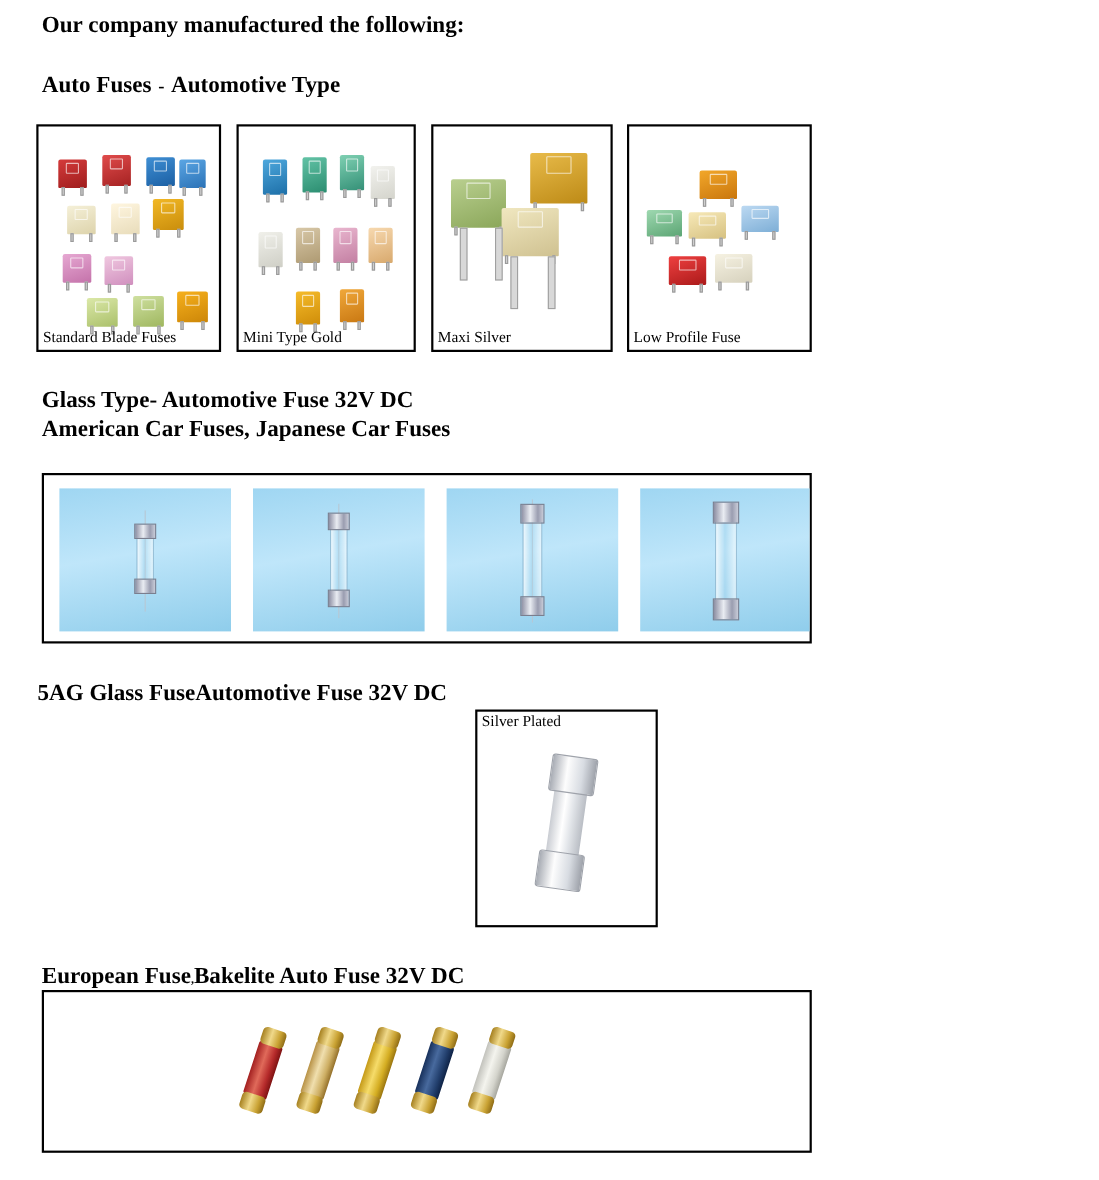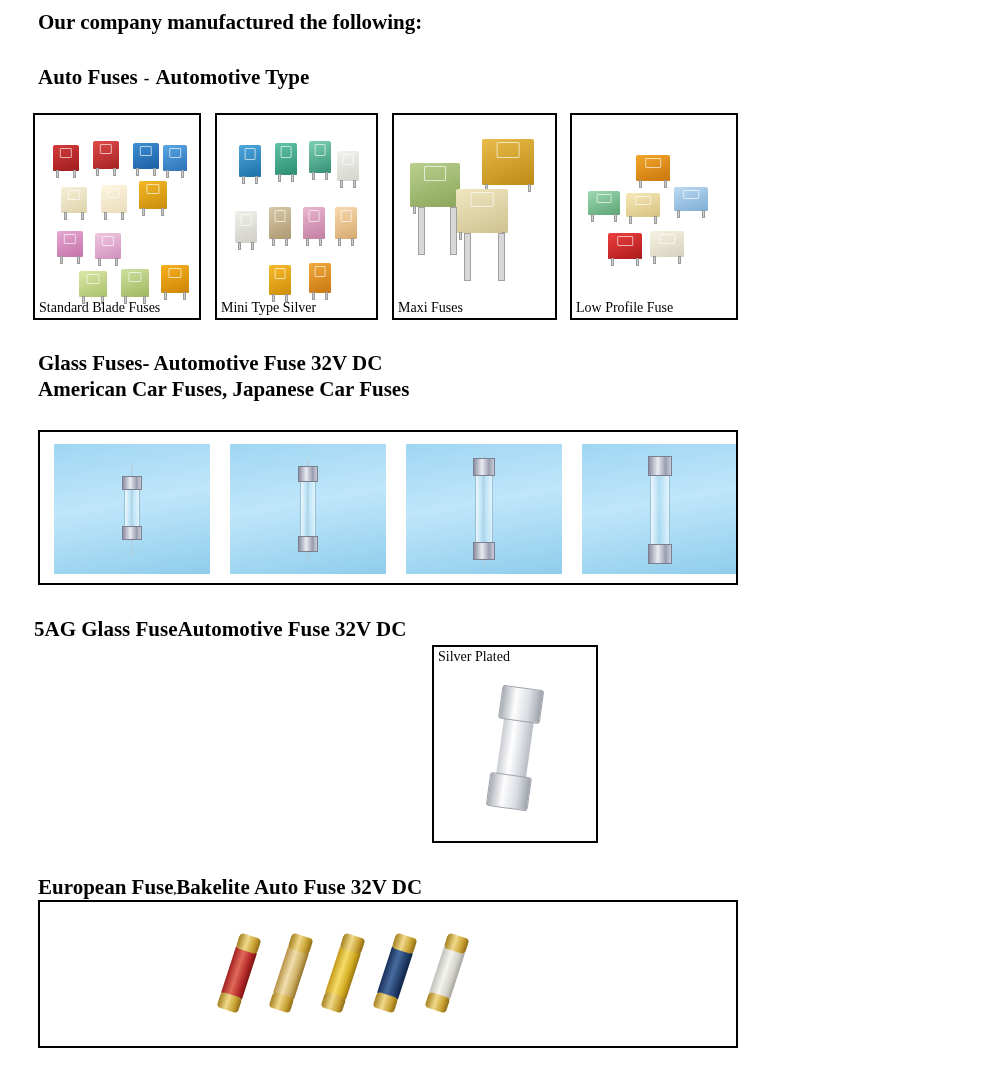--- a/index.html
+++ b/index.html
@@ -328,40 +328,40 @@
       <div class="blade" style="left:118px; top:92px; width:22px; height:32px; background:linear-gradient(160deg,#f7d9b0,#d8a96d);">
           <span class="notch"></span>
         </div>
       <div class="blade" style="left:52px;  top:150px; width:22px; height:30px; background:linear-gradient(160deg,#f5bb2a,#cf8d09);">
           <span class="notch"></span>
         </div>
       <div class="blade" style="left:92px;  top:148px; width:22px; height:30px; background:linear-gradient(160deg,#f0a83a,#c97812);">
           <span class="notch"></span>
         </div>
     </div>
-    <div class="caption">Mini Type Silver</div>
+    <div class="caption">Mini Type Gold</div>
   </div>
 
   <div class="framed" id="box-maxi">
     <div class="fuse-art">
       <div class="blade" style="left:88px; top:24px; width:52px; height:46px; background:linear-gradient(160deg,#e8bb4a,#bd8a16);">
           <span class="notch"></span>
         </div>
       <div class="blade" style="left:16px; top:48px; width:50px; height:44px; background:linear-gradient(160deg,#b9cf8f,#8aa659);">
           <span class="notch"></span>
         </div>
       <div class="blade" style="left:62px; top:74px; width:52px; height:44px; background:linear-gradient(160deg,#f0e7c0,#cfc190);">
           <span class="notch"></span>
         </div>
       <div style="position:absolute;left:24px;top:92px;width:5px;height:46px;background:#d8d8d8;border:1px solid #a0a0a0;"></div>
       <div style="position:absolute;left:56px;top:92px;width:5px;height:46px;background:#d8d8d8;border:1px solid #a0a0a0;"></div>
       <div style="position:absolute;left:70px;top:118px;width:5px;height:46px;background:#d8d8d8;border:1px solid #a0a0a0;"></div>
       <div style="position:absolute;left:104px;top:118px;width:5px;height:46px;background:#d8d8d8;border:1px solid #a0a0a0;"></div>
     </div>
-    <div class="caption">Maxi Fuses</div>
+    <div class="caption">Maxi Silver</div>
   </div>
 
   <div class="framed" id="box-low">
     <div class="fuse-art">
       <div class="blade" style="left:64px; top:40px; width:34px; height:26px; background:linear-gradient(160deg,#f2a72a,#c9760d);">
           <span class="notch"></span>
         </div>
       <div class="blade" style="left:16px; top:76px; width:32px; height:24px; background:linear-gradient(160deg,#9ed8b0,#5ca574);">
           <span class="notch"></span>
         </div>
@@ -375,21 +375,21 @@
           <span class="notch"></span>
         </div>
       <div class="blade" style="left:78px; top:116px; width:34px; height:26px; background:linear-gradient(160deg,#f6f2e2,#d6d1bd);">
           <span class="notch"></span>
         </div>
     </div>
     <div class="caption">Low Profile Fuse</div>
   </div>
 
   <div class="heading h-glass">
-    <span>Glass Fuses</span><span class="sep">-</span>
+    <span>Glass Type</span><span class="sep">-</span>
     <span>Automotive Fuse 32V DC</span>
     <span class="line2">American Car Fuses, Japanese Car Fuses</span>
   </div>
 
   <div class="framed" id="glass-strip">
     <div class="glass-cell" style="left:14px; width:156px;">
       <div class="gwire" style="top:20px; height:92px;"></div>
       <div class="gtube" style="top:38px; width:16px; height:52px;"></div>
       <div class="gcap" style="top:32px; width:20px; height:14px;"></div>
       <div class="gcap" style="top:82px; width:20px; height:14px;"></div>

